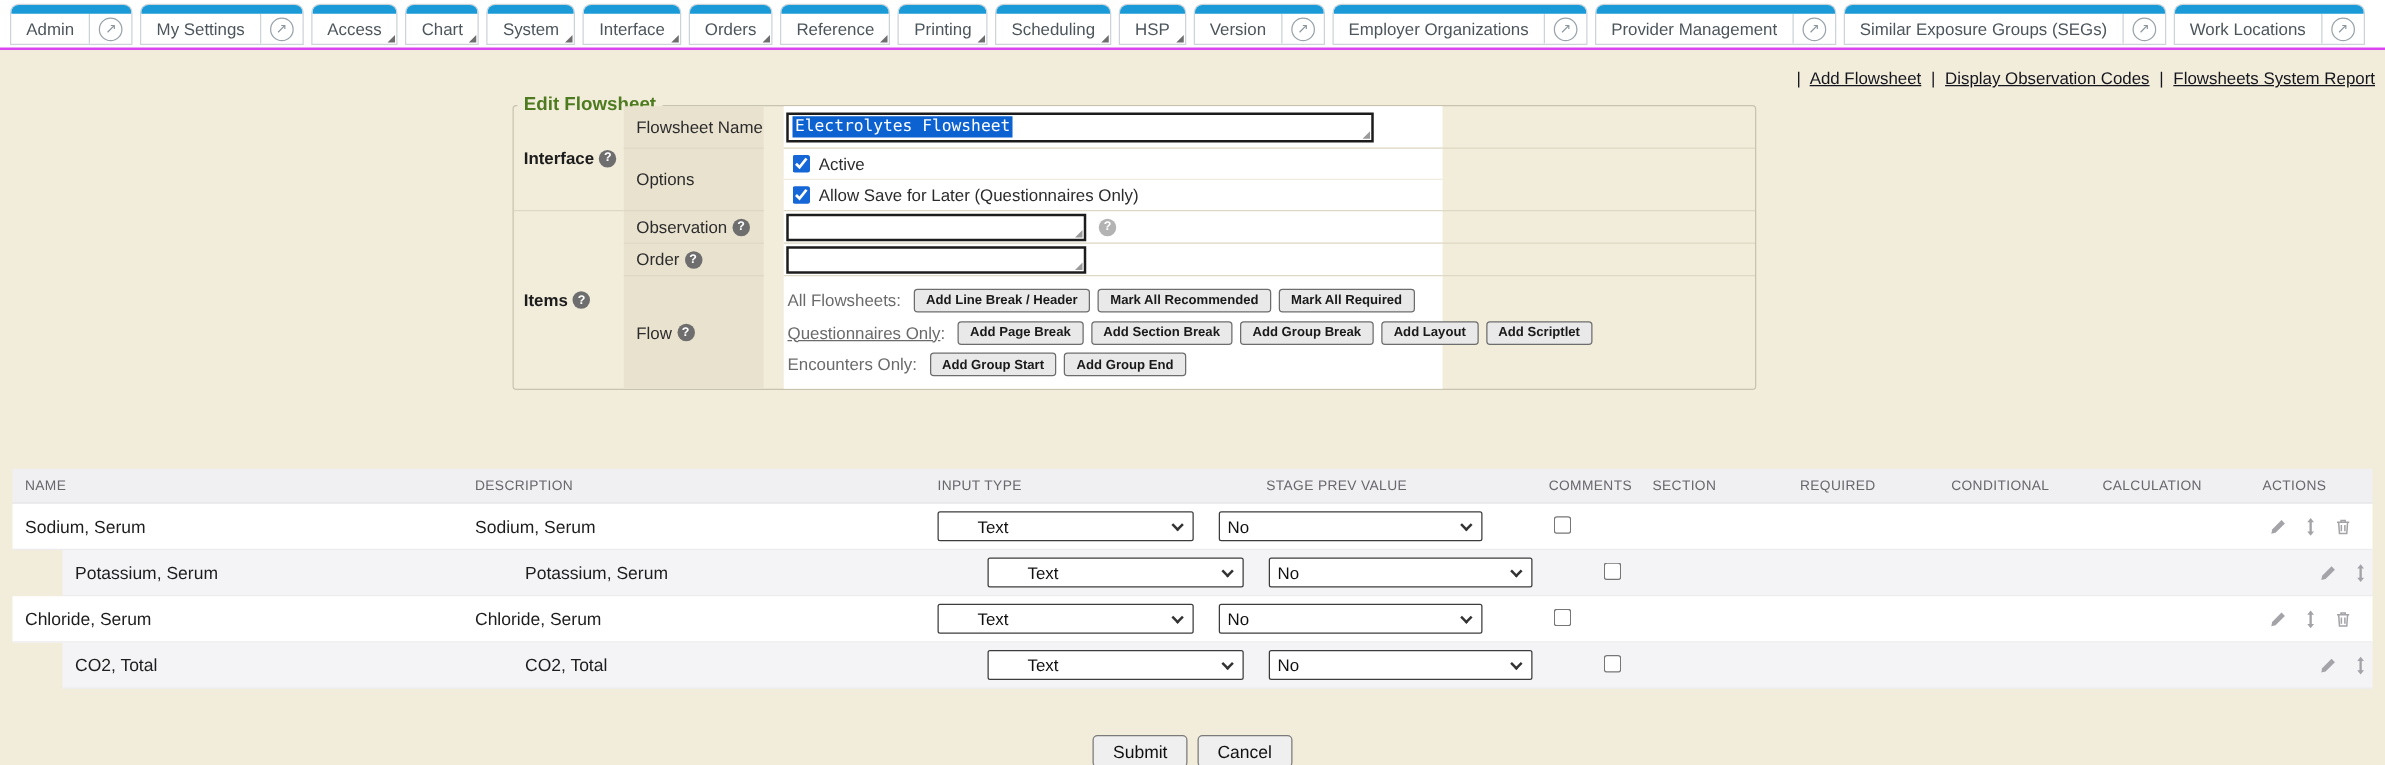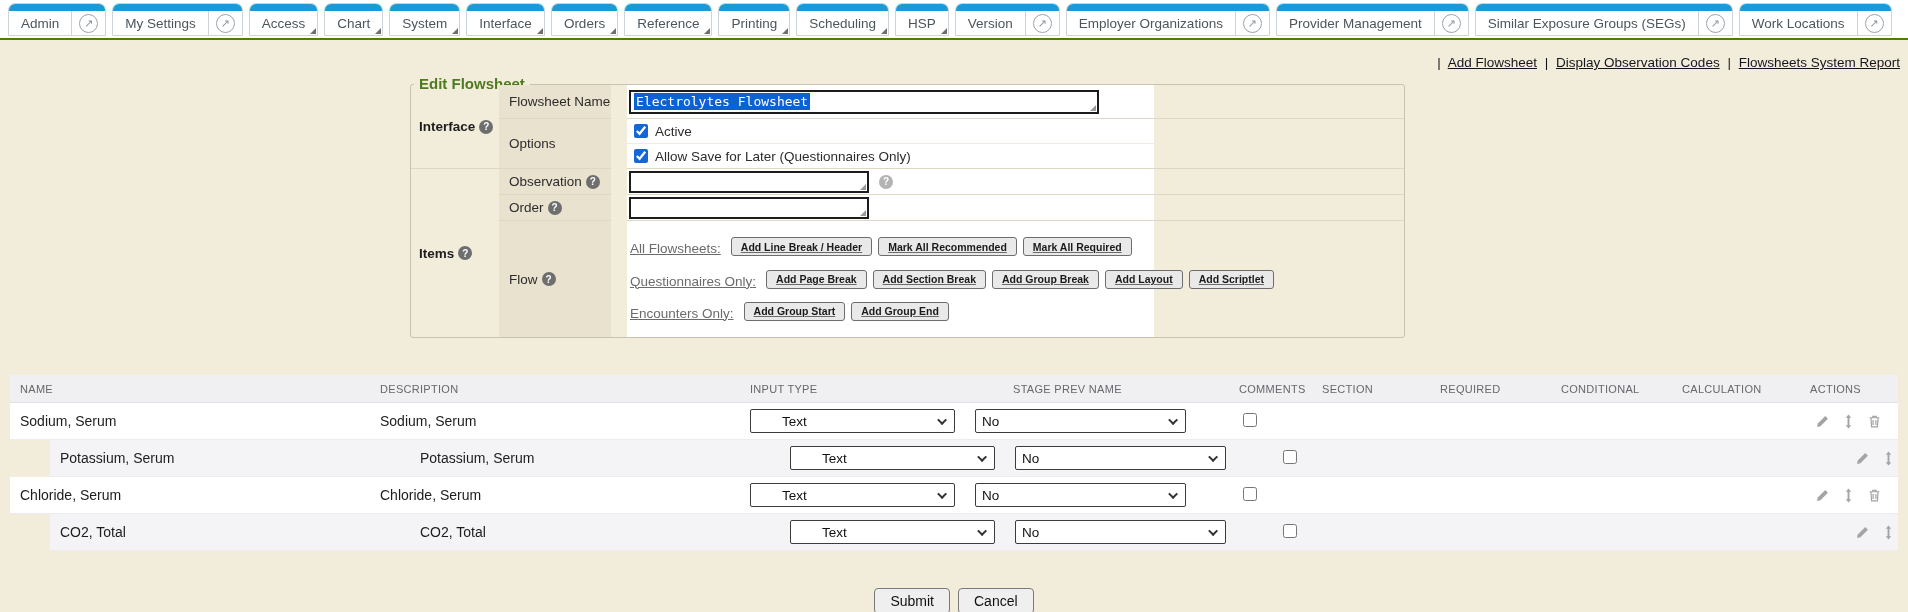--- a/index.html
+++ b/index.html
@@ -1,21 +1,21 @@
 <!DOCTYPE html>
 <html><head>
 <meta charset="utf-8">
 <style>
   * { box-sizing: border-box; margin: 0; padding: 0; }
   html, body { width: 1908px; height: 612px; overflow: hidden;
     font-family: "Liberation Sans", sans-serif; background: #f2eddb; }
 
   
   .nav { position: absolute; top: 0; left: 0; right: 0; height: 40px;
-    background: #fff; border-bottom: 2px solid #4d7c0f; display: flex;
+    background: #fff; border-bottom: 2px solid #d946ef; display: flex;
     align-items: flex-start; padding: 3px 0 0 8px; gap: 6px; }
   .tab { position: relative; height: 33px; border: 1px solid #ccd4d9;
     border-radius: 7px 7px 0 0; background: #fff; display: flex;
     padding-top: 7px; cursor: pointer; overflow: hidden; }
   .tab::before { content: ""; position: absolute; top: 0; left: 0; right: 0;
     height: 7px; background: #1a9bd7; }
   .tab-label { display: flex; align-items: center; padding: 0 12px;
     font-size: 13.5px; color: #4d565c; white-space: nowrap; }
   .tab-ext { display: flex; align-items: center; justify-content: center;
     width: 34px; border-left: 1px solid #ccd4d9; }
@@ -28,21 +28,21 @@
   
   .content { position: absolute; top: 40px; left: 0; right: 0; bottom: 0; }
 
   .top-links { position: absolute; top: 15px; right: 8px; font-size: 13.5px;
     color: #15151d; }
   .top-links a { color: #15151d; text-decoration: underline; cursor: pointer; }
   .top-links .sep { text-decoration: none; margin: 0 4px; }
 
   
   .fsbox { position: absolute; left: 410px; top: 44px; width: 995px;
-    height: 254px; border: 1px solid #c8c3ae; border-radius: 3px; }
+    height: 228px; border: 1px solid #c8c3ae; border-radius: 3px; }
   .fslegend { position: absolute; top: -10px; left: 3px; background: #f2eddb;
     padding: 0 5px; color: #4e7b1f; font-weight: bold; font-size: 15px; }
   .fgrid { position: absolute; inset: 0; display: grid;
     grid-template-columns: 88px 112px 543px 1fr;
     grid-template-rows: 33px 50px 26px 26px 1fr; }
   .c1 { grid-column: 1; } .c2 { grid-column: 2; } .c3 { grid-column: 3; margin-left: 16px; }
   .c4 { grid-column: 4; }
   .r1 { grid-row: 1; } .r2 { grid-row: 2; } .r3 { grid-row: 3; }
   .r4 { grid-row: 4; } .r5 { grid-row: 5; }
   .gcell { display: flex; align-items: center; padding-left: 8px; gap: 4px;
@@ -72,22 +72,22 @@
 
   .optlines { flex-direction: column; align-items: stretch; }
   .optline { flex: 1; display: flex; align-items: center; gap: 7px;
     padding-left: 7px; font-size: 13.5px; color: #2c2c2c; }
   .optline.divided { border-bottom: 1px solid #efecdf; }
   input[type="checkbox"] { width: 14px; height: 14px; accent-color: #1566d6;
     cursor: pointer; }
 
   .flowlines { flex-direction: column; align-items: stretch;
     justify-content: space-evenly; padding: 3px 0; }
-  .flowline { display: flex; align-items: flex-end; gap: 6px; padding-left: 3px;
-    font-size: 13.5px; color: #6b6b6b; white-space: nowrap; text-decoration: underline; }
+  .flowline { display: flex; align-items: center; gap: 6px; padding-left: 3px;
+    font-size: 13.5px; color: #6b6b6b; white-space: nowrap; }
   .flowline .grp-label { margin-right: 4px; }
   .flowline .u { text-decoration: underline; }
   .btn { background: #e9e9e9; border: 1px solid #6d6d6d; border-radius: 3px;
     font-family: "Liberation Sans", sans-serif; font-size: 10.5px;
     font-weight: bold; color: #1a1a1a; padding: 2px 9px; height: 19px;
     cursor: pointer; white-space: nowrap; }
 
   
   .items-table { position: absolute; left: 10px; right: 10px; top: 335px; }
   .tgrid { display: grid;
@@ -308,21 +308,21 @@
       </div>
       <div class="fcell c4 r5 bt"></div>
     </div>
   </div>
 
   <div class="items-table">
     <div class="tgrid thead">
       <div>NAME</div>
       <div>DESCRIPTION</div>
       <div>INPUT TYPE</div>
-      <div class="hd-stage">STAGE PREV NAME</div>
+      <div class="hd-stage">STAGE PREV VALUE</div>
       <div class="hd-comments">COMMENTS</div>
       <div class="hd-section">SECTION</div>
       <div class="hd-required">REQUIRED</div>
       <div class="hd-conditional">CONDITIONAL</div>
       <div class="hd-calculation">CALCULATION</div>
       <div class="hd-actions">ACTIONS</div>
     </div>
 
     <div class="tgrid trow">
       <div>Sodium, Serum</div>

